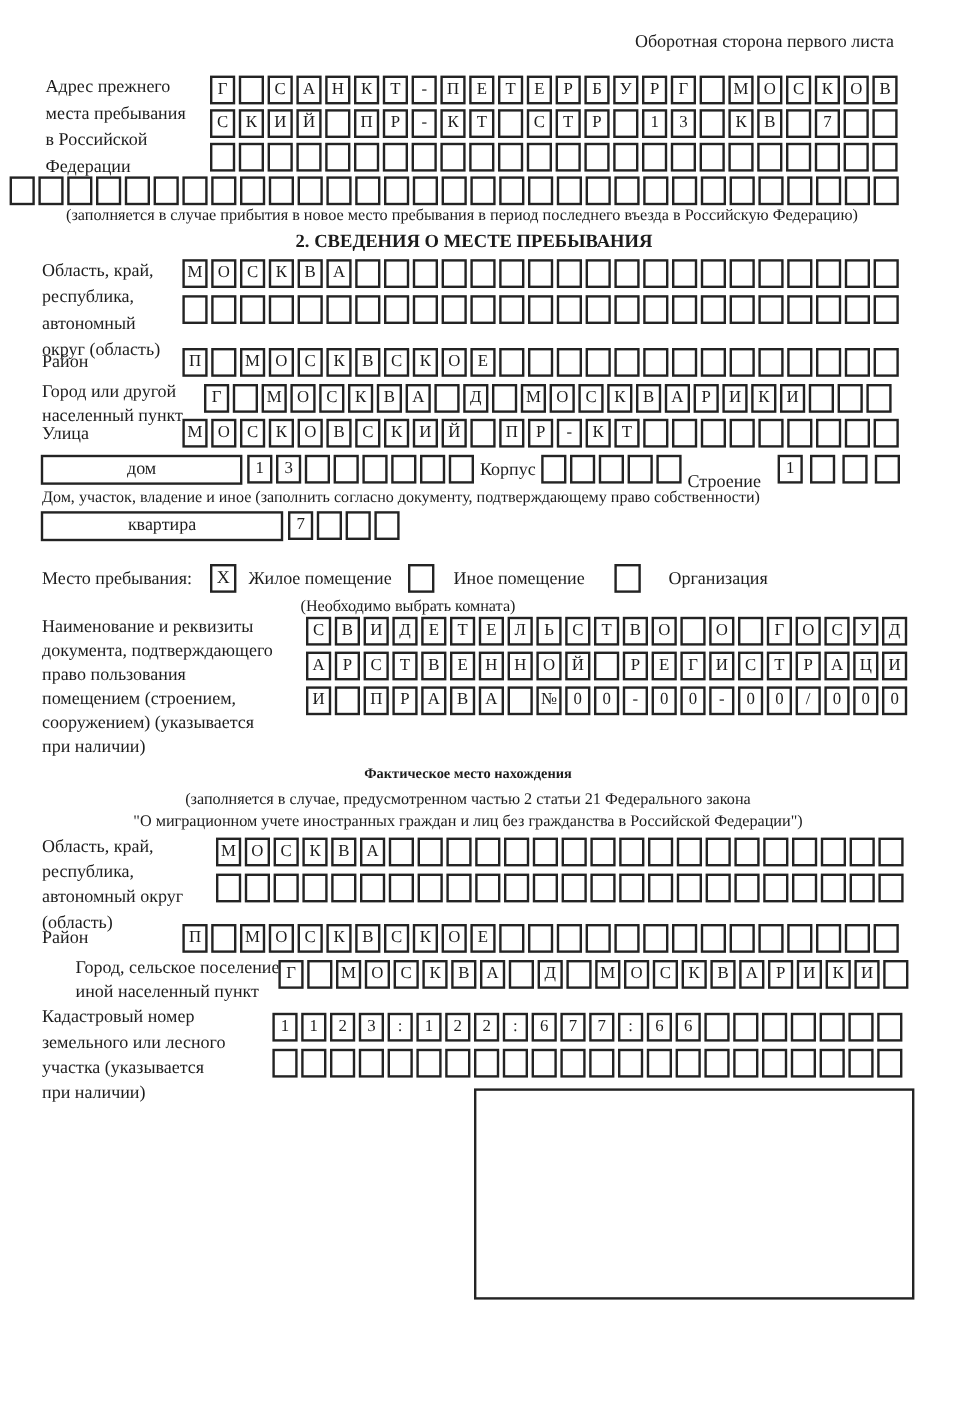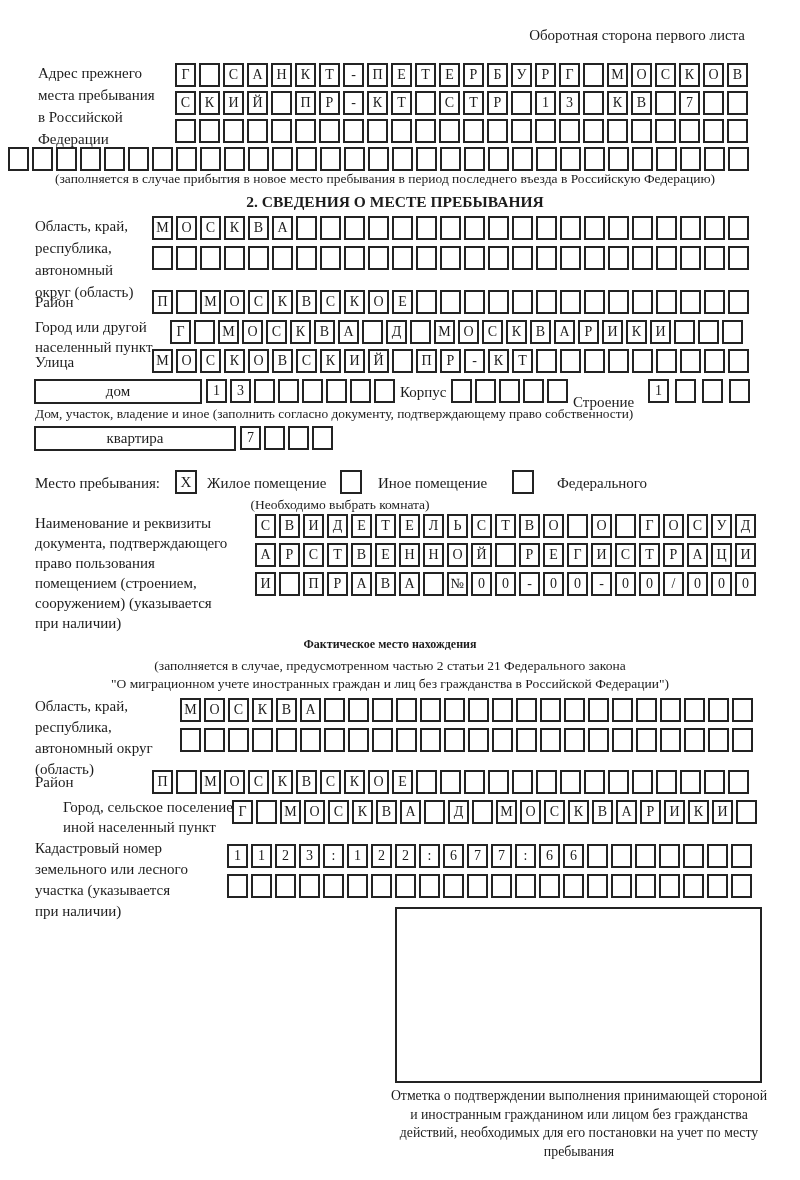--- a/index.html
+++ b/index.html
@@ -71,21 +71,21 @@
 
   <div class="widebox" style="left:34px; top:426px; width:202px;">квартира</div>
 
 
   <div class="abs lbl" style="left:35px; top:472px;">Место пребывания:</div>
   <span class="checkbox" style="left:175px; top:470px;">X</span>
   <div class="abs lbl" style="left:207px; top:472px;">Жилое помещение</div>
   <span class="checkbox" style="left:340px; top:470px;"></span>
   <div class="abs lbl" style="left:378px; top:472px;">Иное помещение</div>
   <span class="checkbox" style="left:512px; top:470px;"></span>
-  <div class="abs lbl" style="left:557px; top:472px;">Федерального</div>
+  <div class="abs lbl" style="left:557px; top:472px;">Организация</div>
 
   <div class="abs note center" style="left:140px; top:497px; width:400px;">(Необходимо выбрать комната)</div>
 
   <div class="abs lbl lh20" style="left:35px; top:513px; width:215px;">Наименование и реквизиты
 документа, подтверждающего
 право пользования
 помещением (строением,
 сооружением) (указывается
 при наличии)</div>
 
@@ -102,21 +102,20 @@
 
   <div class="abs lbl lh20" style="left:35px; top:797px; width:195px;margin-left:28px;">Город, сельское поселение,
 иной населенный пункт</div>
 
   <div class="abs lbl lh21" style="left:35px; top:838px; width:185px;">Кадастровый номер
 земельного или лесного
 участка (указывается
 при наличии)</div>
 
   <div class="stamp-box" style="left:395px; top:907px; width:367px; height:176px;"></div>
-  <div class="abs center" style="left:388px; top:1087px; width:382px; font-size:13.8px; line-height:18.5px;">Отметка о подтверждении выполнения принимающей стороной и иностранным гражданином или лицом без гражданства действий, необходимых для его постановки на учет по месту пребывания</div>
 
   <div id="char-rows">
       <div class="char-row" style="left: 175px; top: 63px;">
         <span class="cell">Г</span>
         <span class="cell"></span>
         <span class="cell">С</span>
         <span class="cell">А</span>
         <span class="cell">Н</span>
         <span class="cell">К</span>
         <span class="cell">Т</span>

